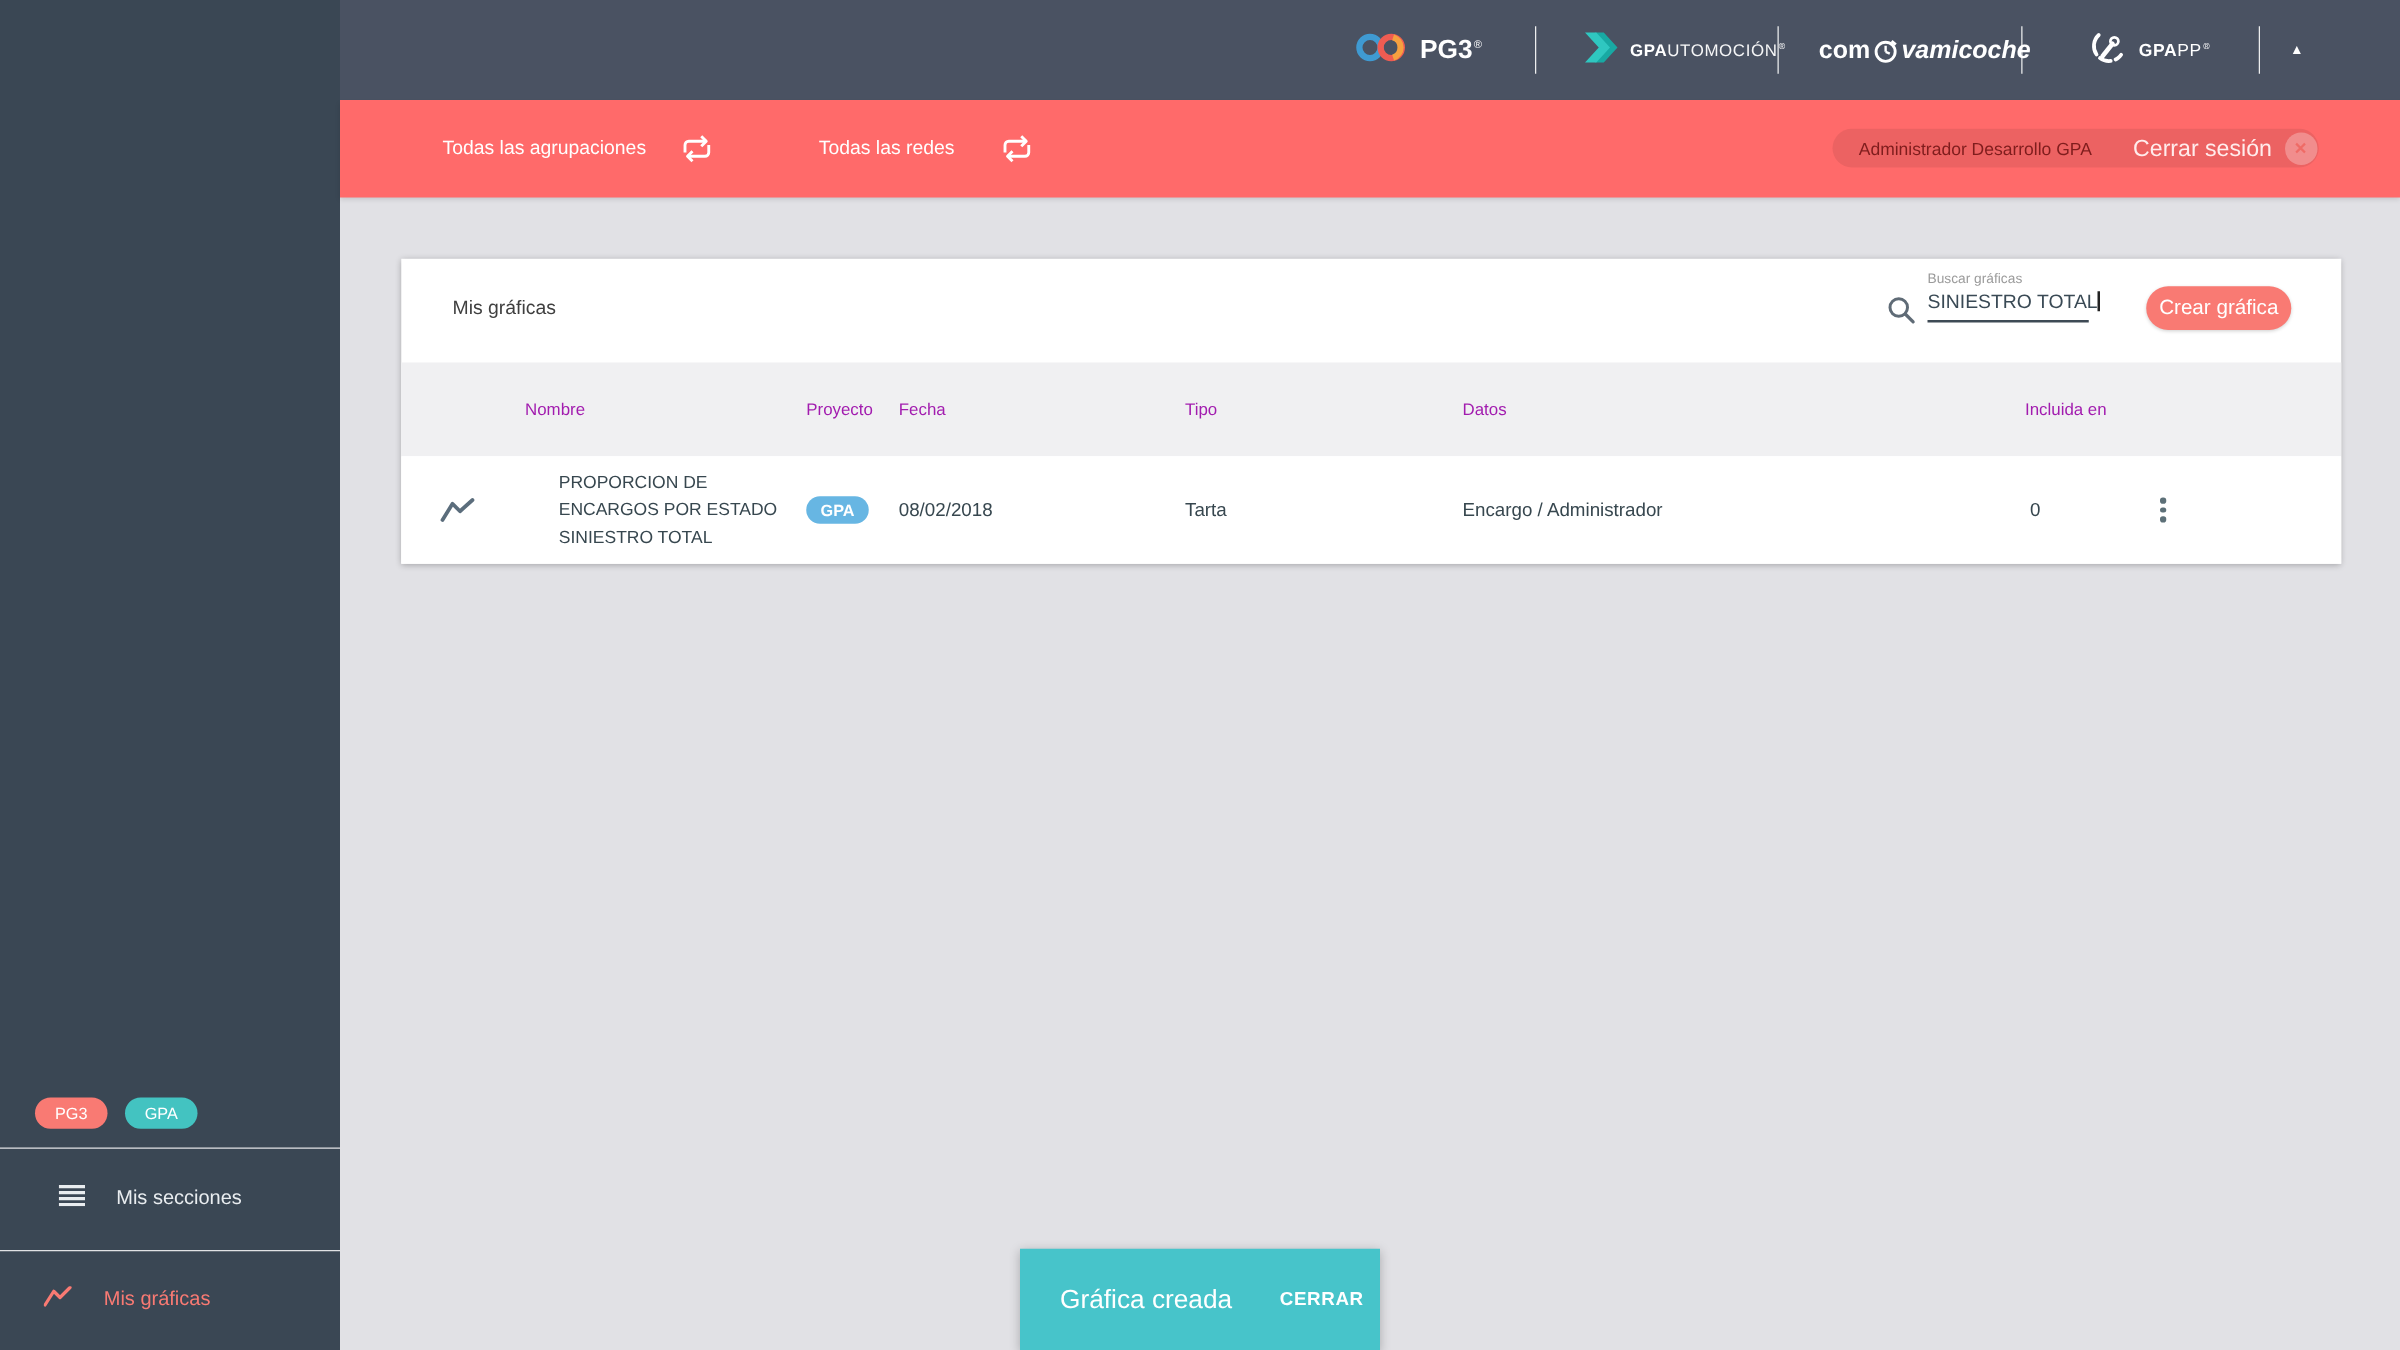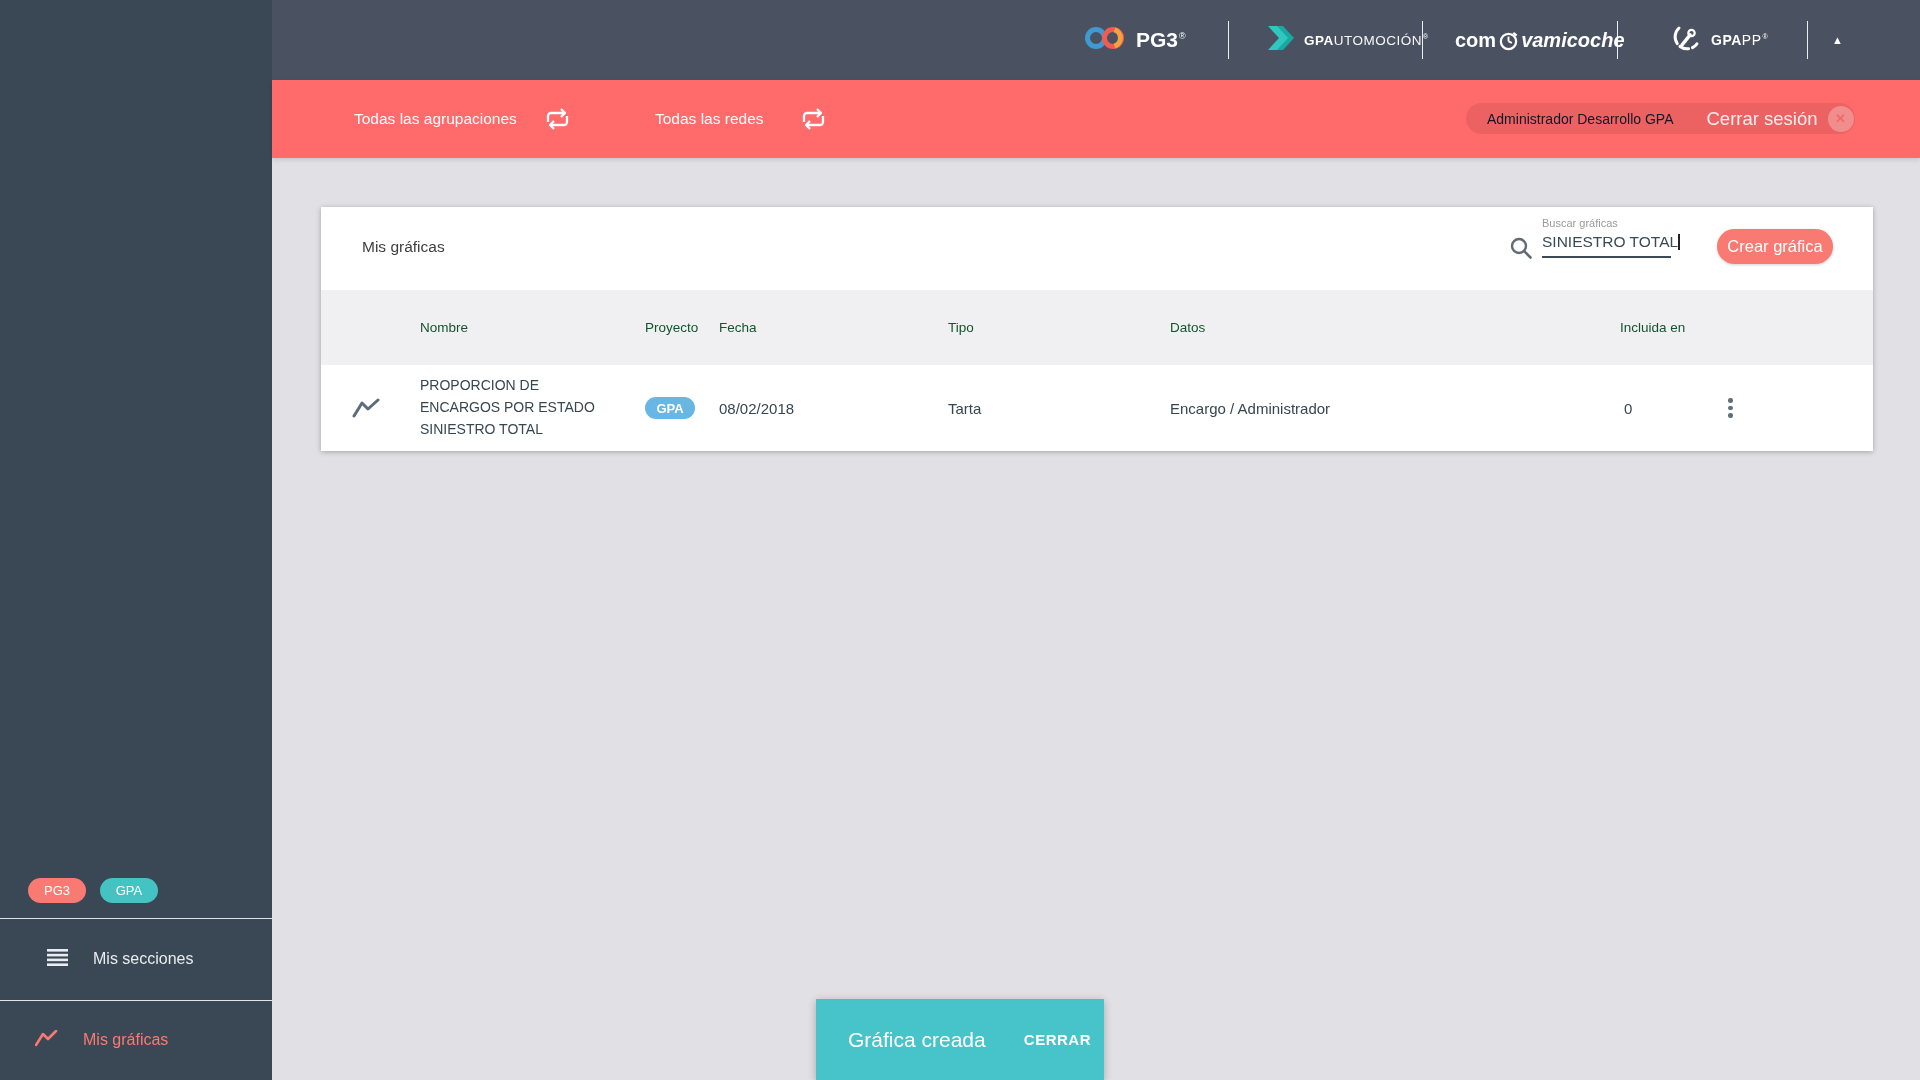--- a/index.html
+++ b/index.html
@@ -40,21 +40,21 @@
   .tb-caret { color:#ffffff; font-size:11px; }
 
   
   .filterbar { position:absolute; left:272px; top:80px; width:1648px; height:78px;
     background:var(--red,#ff6a6a); box-shadow:0 2px 4px rgba(0,0,0,0.12); }
   .fb-label { position:absolute; top:0; height:78px; display:flex; align-items:center;
     color:#fff; font-size:15.5px; }
   .fb-icon { position:absolute; top:27px; cursor:pointer; }
   .user-pill { position:absolute; left:1194px; top:23px; width:389px; height:31px; border-radius:16px;
     background:rgba(0,0,0,0.075); display:flex; align-items:center; }
-  .user-name { color:#0f172a; font-size:14px; padding-left:21px; flex:0 0 auto; }
+  .user-name { color:#7f1d1d; font-size:14px; padding-left:21px; flex:0 0 auto; }
   .logout-btn { margin-left:33px; color:#ffecec; font-size:18.5px; background:none; border:none;
     font-family:inherit; cursor:pointer; }
   .x-circle { margin-left:10px; width:26px; height:26px; border-radius:50%;
     background:rgba(255,255,255,0.28); color:#ef6b66; font-size:13px; font-weight:bold;
     display:flex; align-items:center; justify-content:center; cursor:pointer; }
 
   
   .main { position:absolute; left:272px; top:158px; width:1648px; height:922px; }
   .card { position:absolute; left:49px; top:49px; width:1552px; background:#ffffff;
     box-shadow:0 1px 5px rgba(0,0,0,0.28); }
@@ -64,32 +64,32 @@
   .search-wrap { position:absolute; left:1221px; top:10px; width:150px; }
   .search-label { font-size:11px; color:#9b9b9b; display:block; }
   .search-input { position:relative; width:129px; border-bottom:2px solid #3e4a55;
     padding:4px 0 5px 0; font-size:15.5px; color:#3a4a55; white-space:nowrap; cursor:text; }
   .caret-bar { display:inline-block; width:1.5px; height:16px; background:#222; vertical-align:-3px; }
   .create-btn { position:absolute; left:1396px; top:22px; width:116px; height:35px; border:none;
     border-radius:18px; background:var(--coral,#f97a73); color:#fff; font-size:16.5px;
     font-family:inherit; cursor:pointer; box-shadow:0 1px 3px rgba(0,0,0,0.18); }
 
   .t-head { display:flex; height:75px; background:#f0f0f2; align-items:center; }
-  .t-head .cell { font-size:13.5px; color:#14532d; }
+  .t-head .cell { font-size:13.5px; color:#a21caf; }
   .t-row { display:flex; height:86px; background:#fff; align-items:center; }
   .t-row .cell { font-size:15px; color:#37474f; }
   .c1 { width:89px; display:flex; justify-content:center; }
   .c2 { width:230px; padding-left:10px; }
   .c3 { width:72px; padding-left:5px; }
   .c4 { width:229px; padding-left:7px; }
   .c5 { width:224px; padding-left:7px; }
   .c6 { width:450px; padding-left:5px; }
   .c7 { width:95px; padding-left:5px; }
   .c8 { width:163px; padding-left:18px; }
-  .row-name { font-size:14px; line-height:1.55; max-width:190px; }
+  .row-name { font-size:14px; line-height:1.55; max-width:190px;margin-left:27px; }
   .badge-blue { display:inline-flex; align-items:center; justify-content:center; min-width:50px;
     height:22px; padding:0 10px; border-radius:11px; background:var(--blue,#67b6e3);
     color:#fff; font-size:13px; font-weight:bold; }
   .kebab { display:flex; flex-direction:column; gap:3px; width:18px; align-items:flex-start; cursor:pointer; }
   .kebab i { width:4.5px; height:4.5px; border-radius:50%; background:#5d7078; }
 
   
   .snackbar { position:absolute; left:816px; top:999px; width:288px; height:81px;
     background:var(--teal2,#47c4ca); box-shadow:0 2px 8px rgba(0,0,0,0.25);
     display:flex; align-items:center; color:#fff; }

